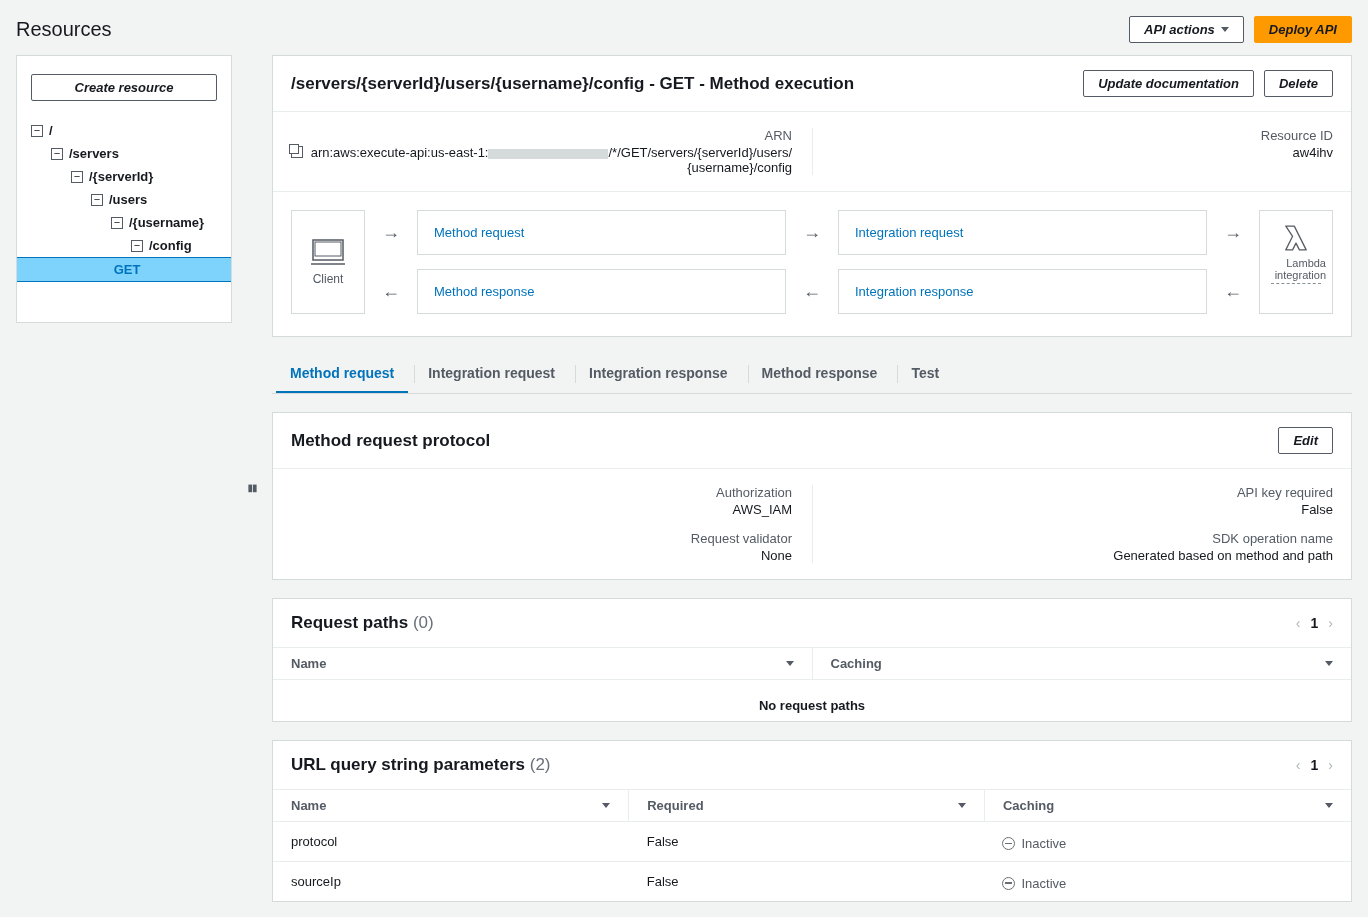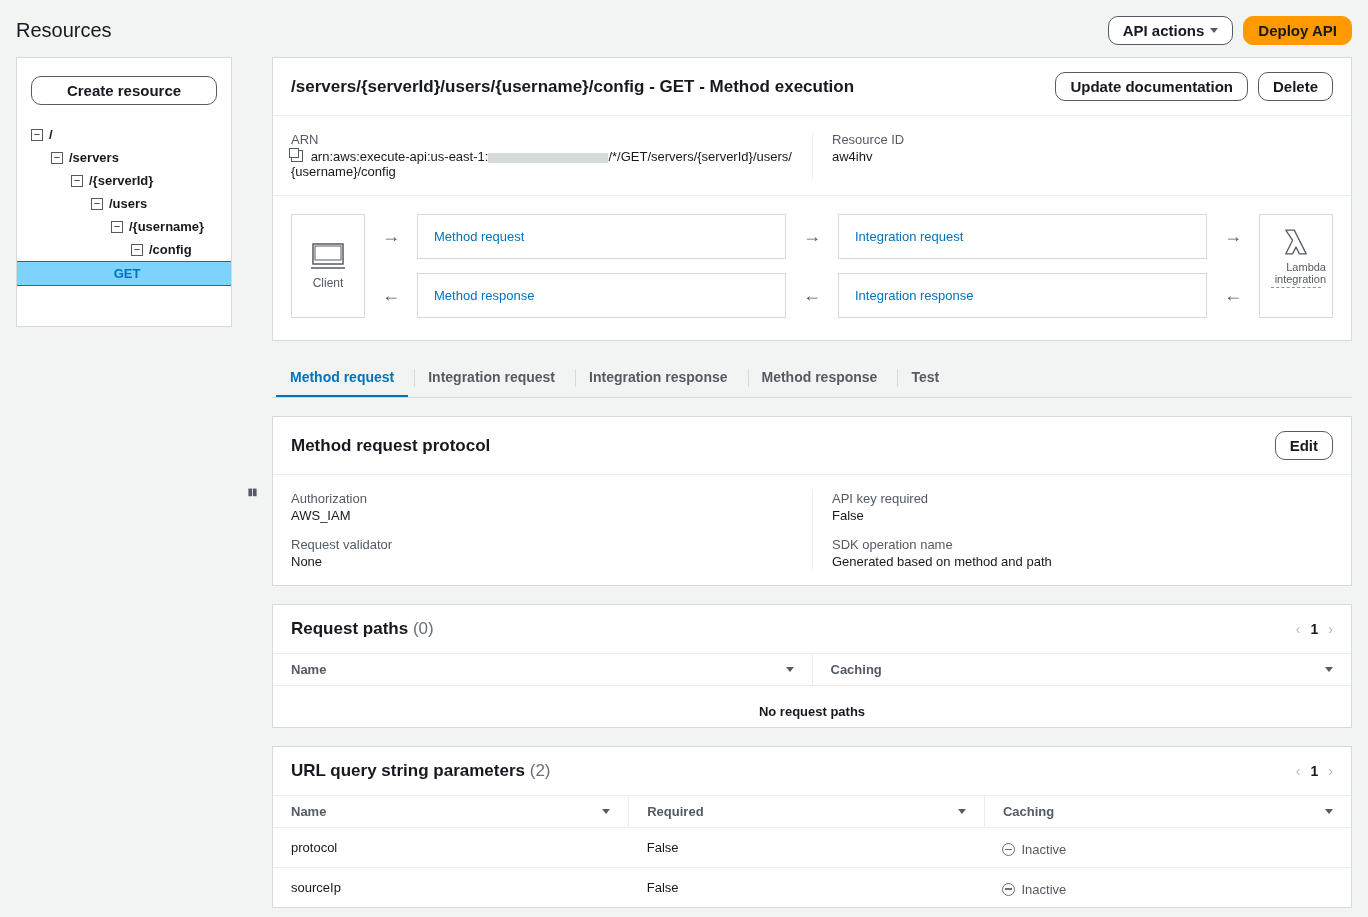--- a/index.html
+++ b/index.html
@@ -15,28 +15,29 @@
     align-items: center;
     justify-content: space-between;
     padding: 4px 0 12px 0;
   }
   .header h1 { font-size: 20px; font-weight: 400; }
   .header-actions { display: flex; gap: 10px; }
   .btn {
     padding: 5px 14px;
     border: 1px solid #545b64;
     background: #fff;
-    border-radius: 10px;
+    border-radius: 2px;
     font-weight: 700;
-    font-size: 15px;
+    font-size: 13px;
     cursor: pointer;
     color: #16191f;
     display: inline-flex;
     align-items: center;
     gap: 6px;
+    font-style: italic;
   }
   .btn-primary {
     background: #ff9900;
     border-color: #ff9900;
     color: #16191f;
   }
   .caret-down {
     width: 0; height: 0;
     border-left: 4px solid transparent;
     border-right: 4px solid transparent;
@@ -89,21 +90,21 @@
     background: #fff;
     border: 1px solid #d5dbdb;
     margin-bottom: 18px;
   }
   .card-header {
     display: flex; justify-content: space-between; align-items: center;
     padding: 14px 18px;
     border-bottom: 1px solid #eaeded;
   }
   .card-header h2 { font-size: 17px; font-weight: 700; }
-  .card-body { padding: 16px 18px; }
+  .card-body { padding: 16px 18px; text-align: right; }
   .kv-grid {
     display: flex;
     gap: 40px;
   }
   .kv-col { flex: 1; position: relative; }
   .kv-col + .kv-col::before {
     content:""; position:absolute; left:-20px; top:0; bottom:0;
     width:1px; background:#eaeded;
   }
   .kv-label { font-size: 13px; color: #545b64; margin-bottom: 2px; }

